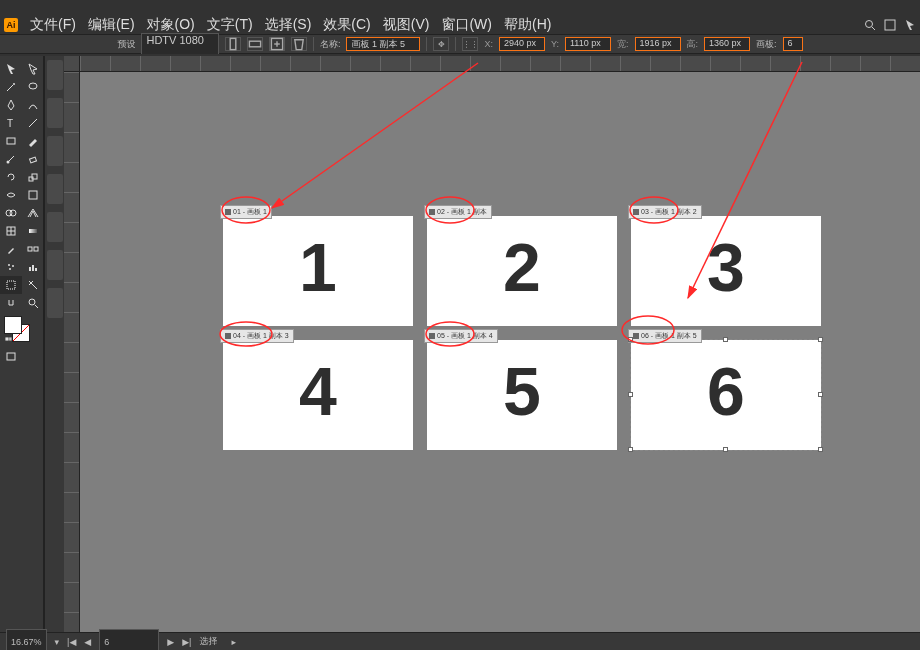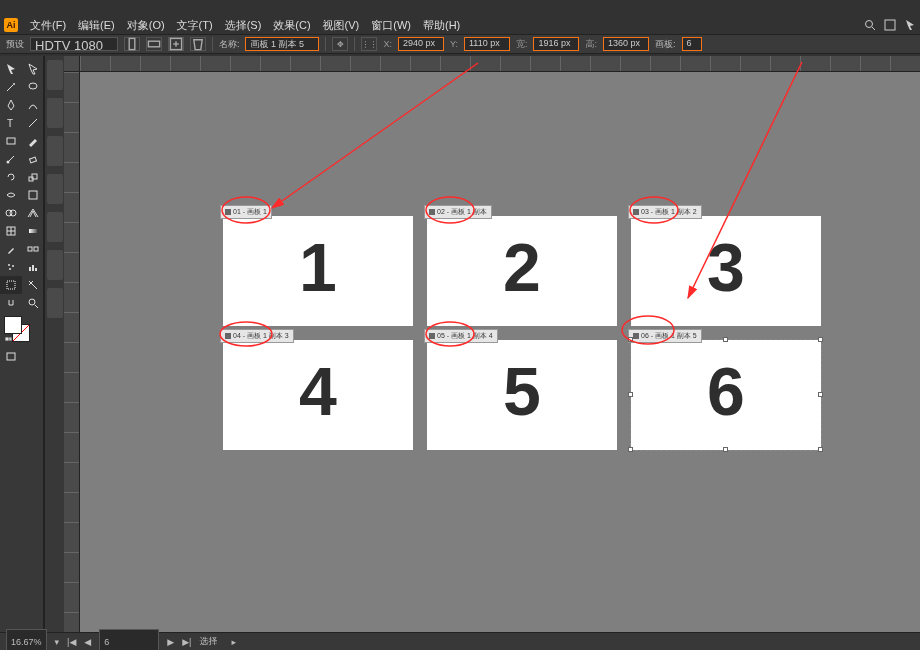--- a/index.html
+++ b/index.html
@@ -2,28 +2,28 @@
 <html><head>
 <meta charset="utf-8">
 <style>
   * { box-sizing: border-box; margin: 0; padding: 0; }
   html, body { width: 920px; height: 650px; overflow: hidden; font-family: "Microsoft YaHei", Arial, sans-serif; }
   body { background: #323232; color: #ccc; font-size: 10px; }
 
   
   .menubar { height: 18px; background: #323232; display: flex; align-items: center; padding: 0 4px; gap: 12px; margin-top: 16px; }
   .ai-logo { width: 14px; height: 14px; background: #ff9a00; color: #3a1a00; font-weight: bold; font-size: 9px; display: flex; align-items: center; justify-content: center; border-radius: 2px; }
-  .menu-item { font-size: 11px; color: #ddd; cursor: default; text-align: right; }
+  .menu-item { font-size: 14px; color: #ddd; cursor: default; text-align: right; }
   .menu-right { margin-left: auto; display: flex; gap: 8px; align-items: center; }
   .menu-right span { width: 12px; height: 12px; display: inline-block; }
 
   
-  .controlbar { height: 20px; background: #3a3a3a; display: flex; align-items: center; padding: 0 6px; gap: 6px; border-top: 1px solid #222; border-bottom: 1px solid #222; }
+  .controlbar { height: 20px; background: #3a3a3a; display: flex; align-items: center; padding: 0 6px; gap: 6px; border-top: 1px solid #222; border-bottom: 1px solid #222; justify-content: center; }
   .ctrl-label { font-size: 9px; color: #bbb; }
-  .ctrl-select { background: #2a2a2a; border: 1px solid #555; color: #ccc; font-size: 13px; height: 14px; padding: 0 14px 8px 4px; position: relative; }
+  .ctrl-select { background: #2a2a2a; border: 1px solid #555; color: #ccc; font-size: 11px; height: 22px; padding: 0 14px 8px 4px; position: relative; }
   .ctrl-btn  { width: 16px; height: 14px; background: #383838; border: 1px solid #555; color: #aaa; font-size: 8px; display: flex; align-items: center; justify-content: center; }
   .ctrl-sep  { width: 1px; height: 14px; background: #555; }
   .ctrl-field{ background: #2a2a2a; border: 1px solid #f97316; color: #ccc; font-size: 9px; height: 14px; padding: 0 4px; min-width: 46px; }
   .ctrl-unit { font-size: 9px; color: #999; }
 
   
   .tabbar { height: 18px; background: #323232; display: flex; align-items: flex-end; padding-left: 48px; border-bottom: 1px solid #111; position: relative; }
   .expander { position: absolute; left: 2px; top: 2px; width: 10px; height: 30px; background: #3f3f3f; border: 1px solid #555; font-size: 8px; display:flex; align-items:center; justify-content:center; color:#aaa;}
   .doc-tab { background: #4a4a4a; color: #ddd; font-size: 9px; padding: 2px 8px 2px 8px; display: flex; align-items: center; gap: 6px; }
   .doc-tab .x { color: #aaa; font-size: 9px; }

